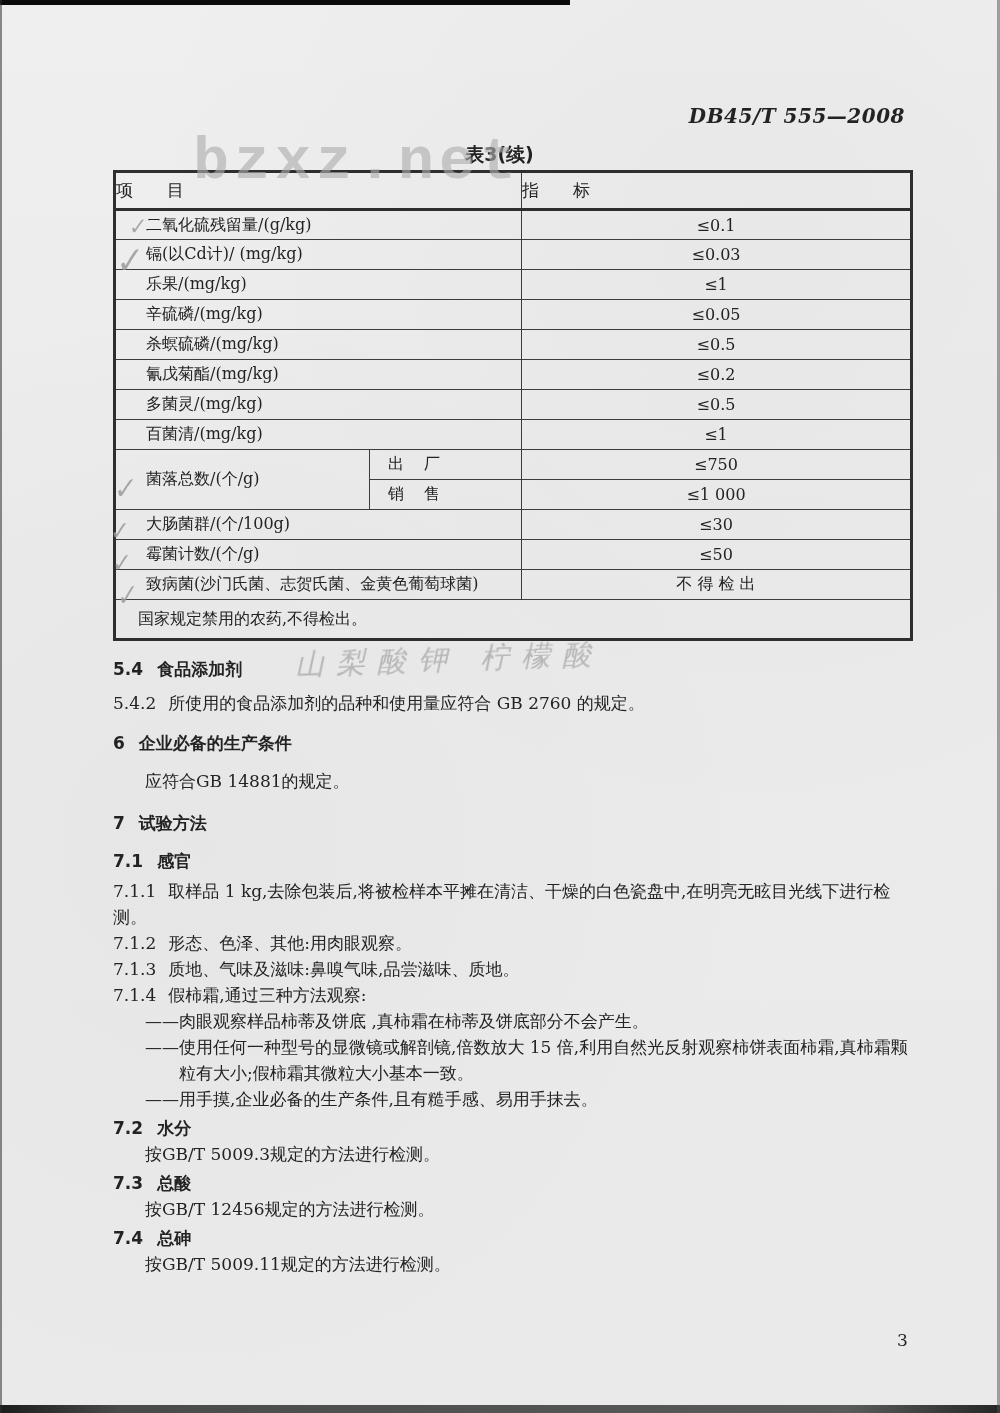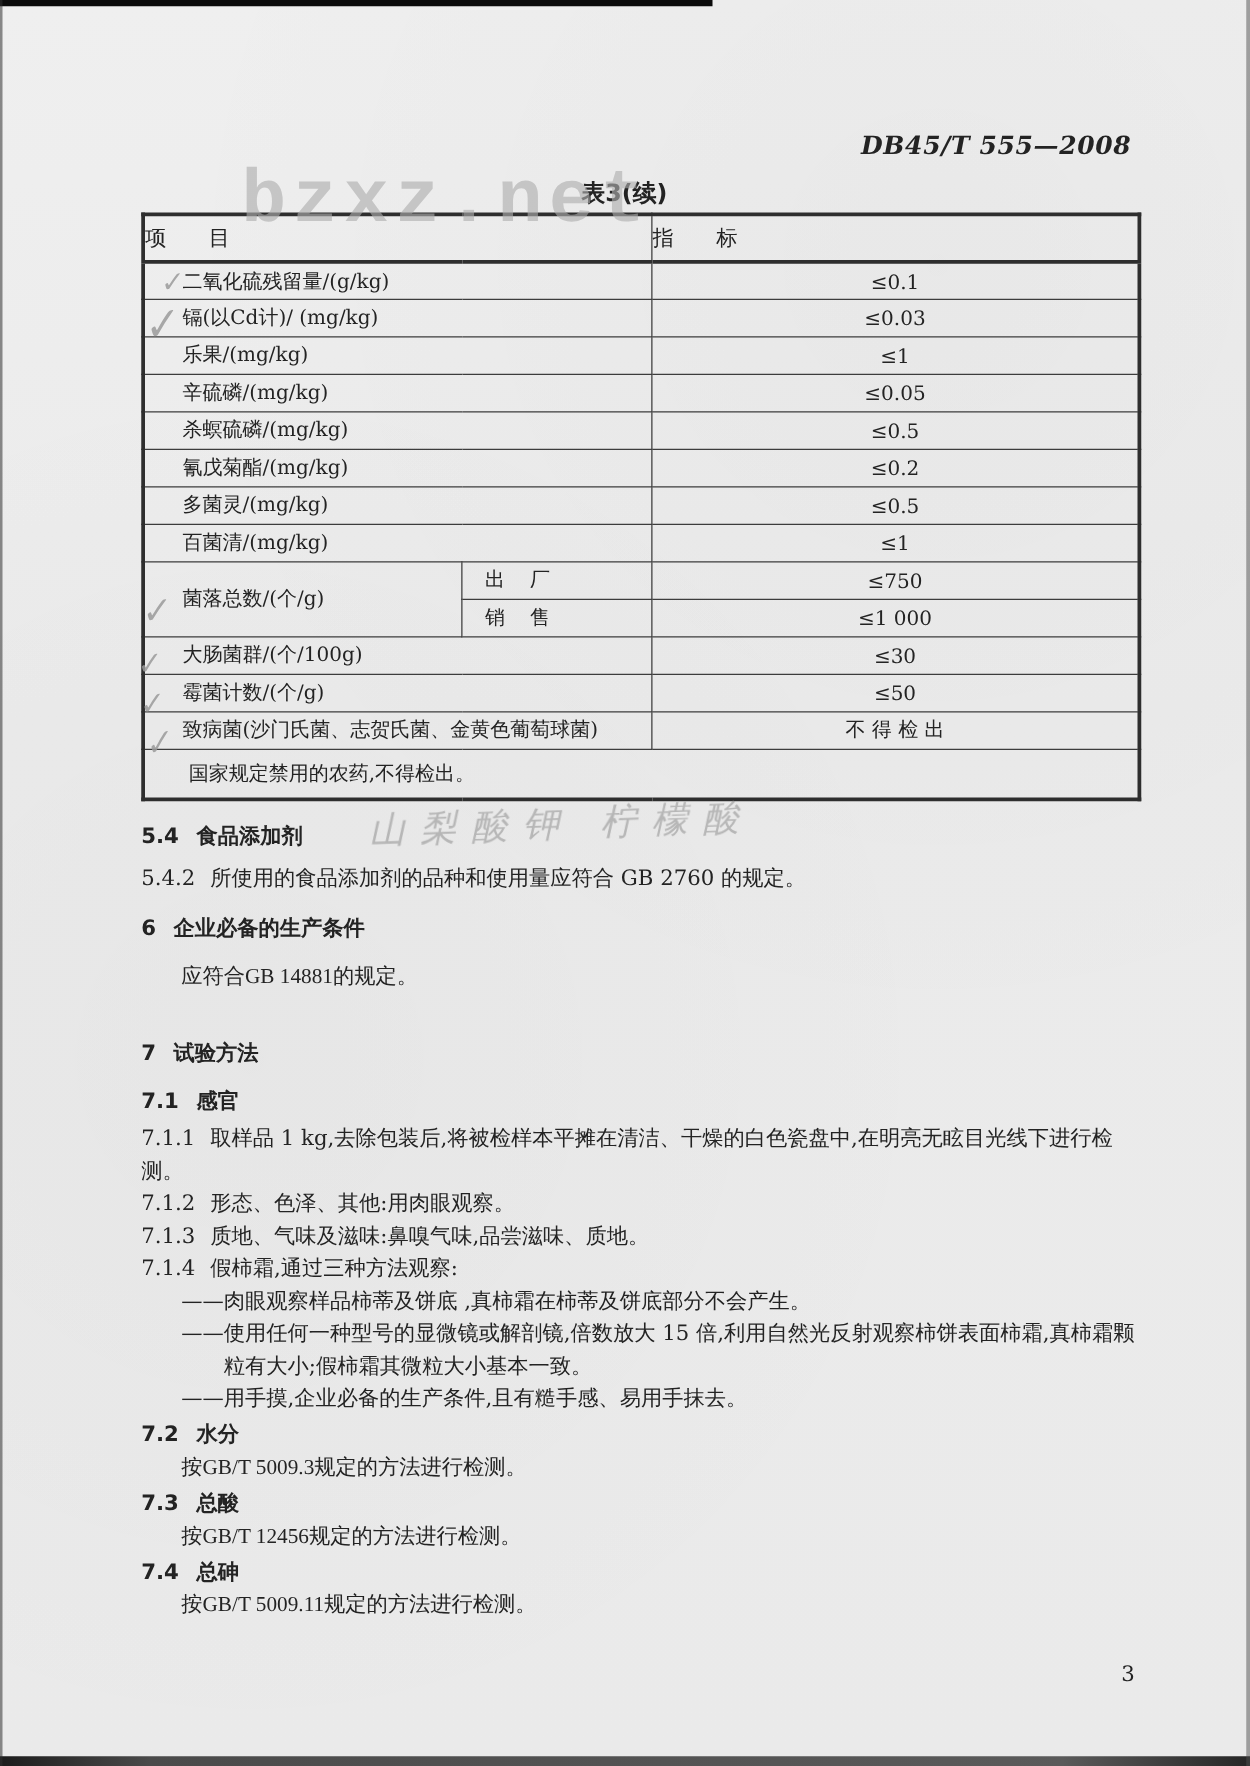--- a/index.html
+++ b/index.html
@@ -41,40 +41,40 @@
     position:absolute; top:170px; left:113px; width:797px;
     border-collapse:collapse; table-layout:fixed;
     border:3px solid #2e2e2e;
     font-size:16px;
   }
   table.limits td { border:1.5px solid #3c3c3c; vertical-align:middle; }
   tr.head td { height:38px; text-align:left; font-size:17px; border-bottom:3px solid #2e2e2e; }
   td.item { height:30px; padding-left:30px; }
   td.sub  { height:30px; padding-left:18px; letter-spacing:2px;font-family:Liberation Mono, monospace; }
   td.val  { text-align:center; }
-  td.foot { height:40px; padding-left:35px; border-top:2px solid #2e2e2e; }
+  td.foot { height:40px; padding-left:22px; border-top:2px solid #2e2e2e; }
 
   .pencil { position:absolute; z-index:7; color:#9b9b9b; opacity:.85;
             font-family:"DejaVu Sans",sans-serif; pointer-events:none; }
   .annotation {
     position:absolute; top:640px; left:295px; z-index:7;
     font-size:29px; color:#8f8f8f; opacity:.55; letter-spacing:12px;
     transform:rotate(-2deg); filter:blur(.4px); font-style:italic;
     font-family:"DejaVu Sans",sans-serif; pointer-events:none;
   }
 
   .body-text { position:absolute; top:638px; left:113px; width:797px;
                font-size:17px; line-height:26px; }
   .sec-h { font-family:"DejaVu Sans","Liberation Sans",sans-serif; font-weight:bold; }
   .sec-h .num { margin-right:14px; }
   .sec-p .num { margin-right:12px; }
-  .sec-ind { padding-left:32px;font-family:Liberation Serif, serif; }
+  .sec-ind { padding-left:32px; }
   .sec-dash { padding-left:66px; text-indent:-34px; }
   .mt20{margin-top:18px}.mt14{margin-top:14px}.mt12{margin-top:12px}
-  .mt8{margin-top:8px}.mt4{margin-top:4px}.mt3{margin-top:3px}.mt18{margin-top:36px}
+  .mt8{margin-top:8px}.mt4{margin-top:4px}.mt3{margin-top:3px}.mt18{margin-top:16px}
 
   .page-number { position:absolute; top:1330px; left:897px; font-size:17px; }
 </style>
 </head>
 <body>
 
 <div class="page">
 
   <div class="edge-top"></div>
   <div class="edge-bottom"></div>

